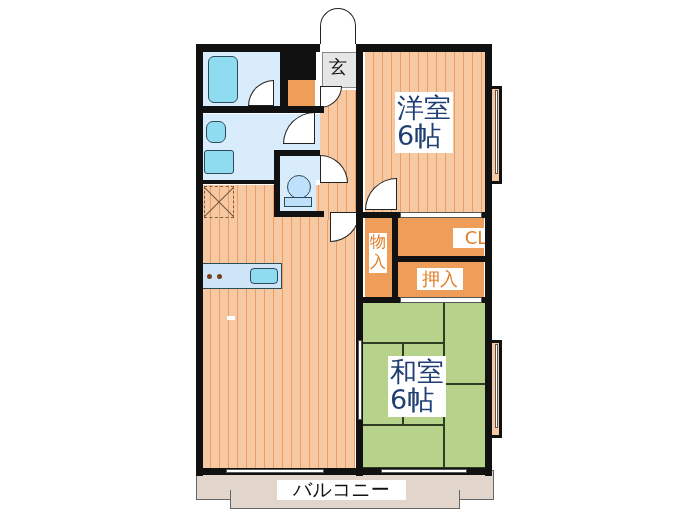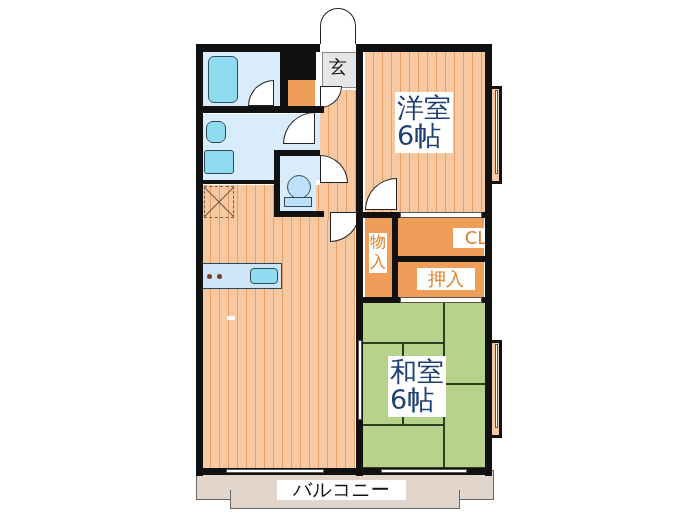--- a/index.html
+++ b/index.html
@@ -33,21 +33,21 @@
 
 <div class="abs" style="left:485px;top:86px;width:14px;height:92px;background:#f6c9a3;border:3px solid #111;border-left:none;"></div>
 
 <div class="orange-box" style="left:365px;top:218px;width:28px;height:80px;"></div>
 <div class="orange-label" style="left:369px;top:233px;width:18px;font-size:16px;line-height:20px;font-family:Liberation Mono, monospace;">物入</div>
 
 <div class="orange-box" style="left:398px;top:218px;width:86px;height:38px;"></div>
 <div class="orange-label" style="left:417px;top:228px;width:46px;font-size:18px;line-height:20px;margin-left:36px;">CL</div>
 
 <div class="orange-box" style="left:398px;top:262px;width:86px;height:36px;"></div>
-<div class="orange-label" style="left:417px;top:268px;width:58px;font-size:18px;line-height:22px;">押入</div>
+<div class="orange-label" style="left:417px;top:268px;width:46px;font-size:18px;line-height:22px;">押入</div>
 
 <div class="abs" style="left:362px;top:302px;width:124px;height:166px;background:#b7d38b;"></div>
 <div class="tatami" style="left:362px;top:302px;width:82px;height:41px;"></div>
 <div class="tatami" style="left:444px;top:302px;width:42px;height:82px;"></div>
 <div class="tatami" style="left:362px;top:343px;width:41px;height:82px;"></div>
 <div class="tatami" style="left:403px;top:343px;width:41px;height:82px;"></div>
 <div class="tatami" style="left:444px;top:384px;width:42px;height:84px;"></div>
 <div class="tatami" style="left:362px;top:425px;width:82px;height:43px;"></div>
 <div class="label-box" style="left:388px;top:356px;font-size:27px;padding:2px 2px;">
   <div>和室</div>

